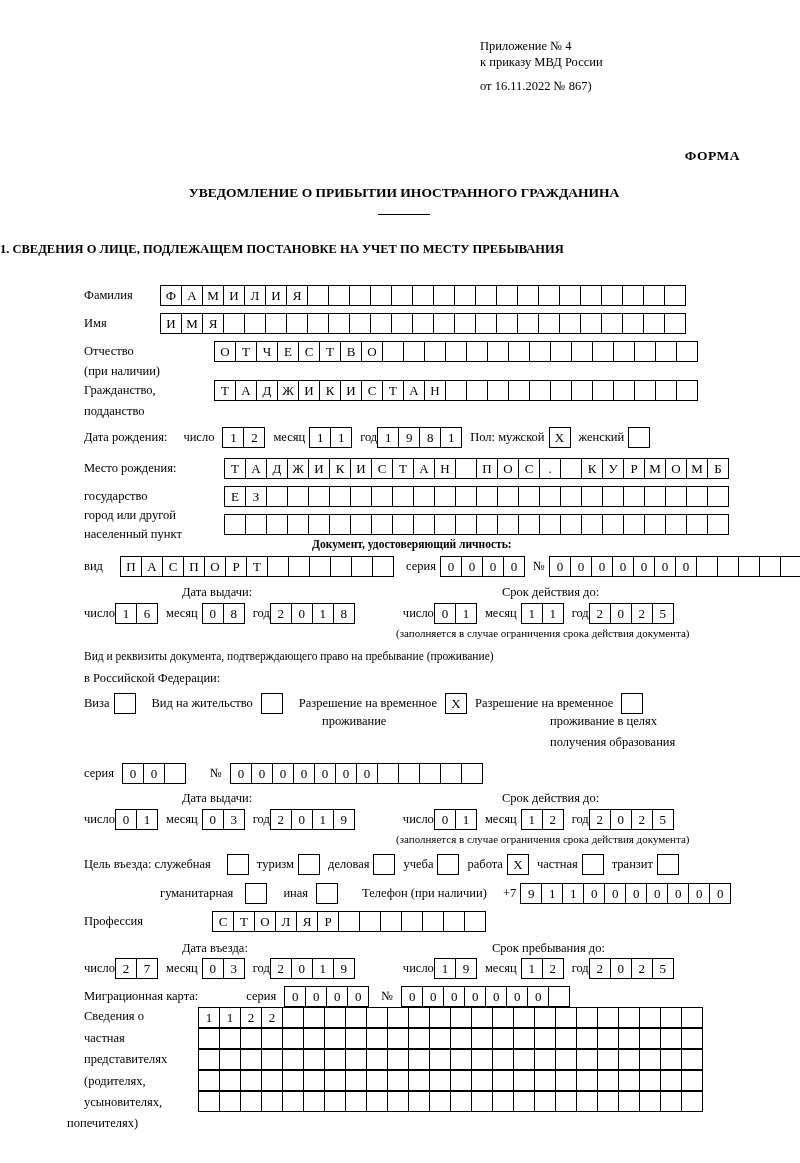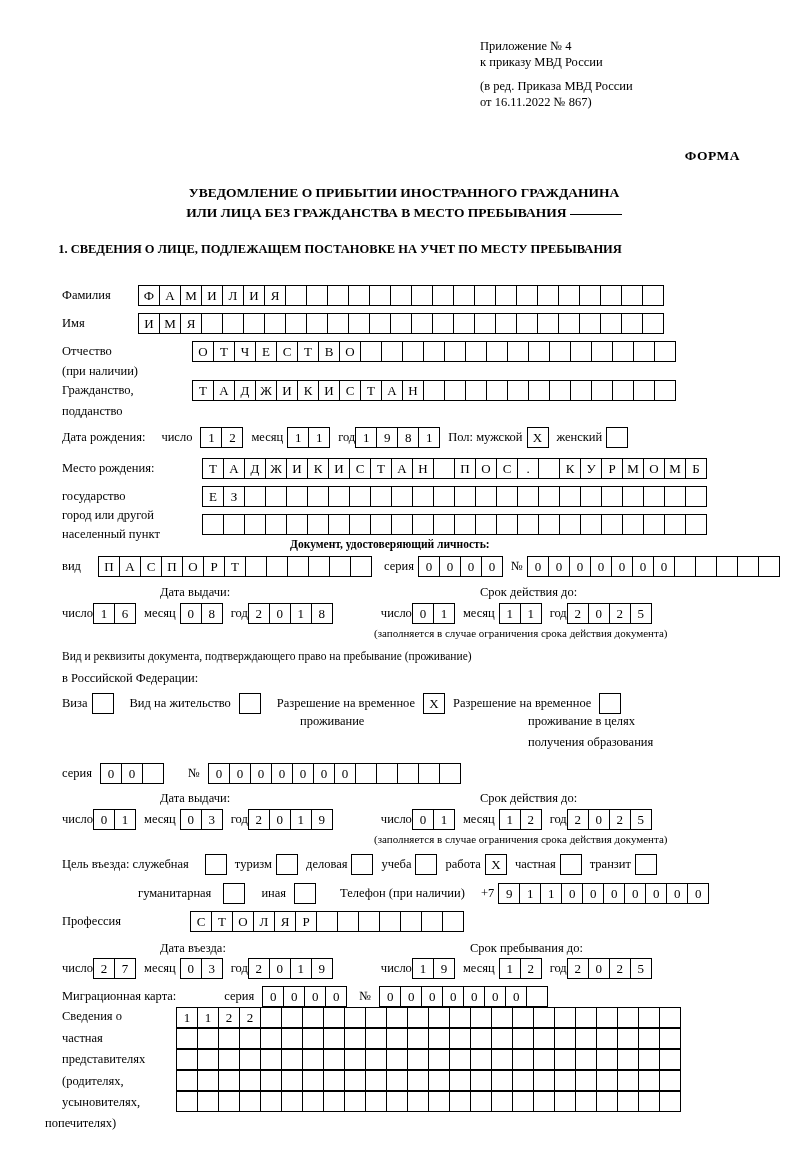--- a/index.html
+++ b/index.html
@@ -55,31 +55,31 @@
     display: inline-block;
     width: 52px;
     border-bottom: 1px solid #000;
     vertical-align: 2px;
   }
   .section1 {
     position: absolute;
     top: 242px;
     left: 0;
     width: 680px;
-    text-align: center;
     font-weight: bold;
     font-size: 12.5px;
   }
   
   .row {
     position: absolute;
     display: flex;
     align-items: center;
     white-space: nowrap;
     font-size: 12.5px;
+    margin-left: 22px;
   }
   .lbl { font-size: 12.5px; }
   .lbl-sm { font-size: 11.5px; }
   .bold-sm { font-weight: bold; font-size: 11.5px; }
   .italic-note { font-size: 11px; }
 
   
   .boxes { display: flex; }
   .bx {
     width: 22px;
@@ -113,29 +113,27 @@
 </style>
 </head>
 <body>
 
 <div class="page">
 
   <div class="header-block">
     <div>Приложение № 4</div>
     <div>к приказу МВД России</div>
     <div class="gap"></div>
-    <div>(в ред. Приказа МВД России</div>
     <div>от 16.11.2022 № 867)</div>
   </div>
   <div class="forma">ФОРМА</div>
 
   <div class="title">
     <div>УВЕДОМЛЕНИЕ О ПРИБЫТИИ ИНОСТРАННОГО ГРАЖДАНИНА</div>
     <div>
-      <span>ИЛИ ЛИЦА БЕЗ ГРАЖДАНСТВА В МЕСТО ПРЕБЫВАНИЯ</span>
       <span class="underline-tail"></span>
     </div>
   </div>
 
   <div class="section1">1. СВЕДЕНИЯ О ЛИЦЕ, ПОДЛЕЖАЩЕМ ПОСТАНОВКЕ НА УЧЕТ ПО МЕСТУ ПРЕБЫВАНИЯ</div>
 
   <div class="row" style="top:285px; left:62px;">
     <span class="lbl" style="width:68px;">Фамилия</span>
     <span class="sp8"></span>
     <span class="boxes" id="surname-boxes">

